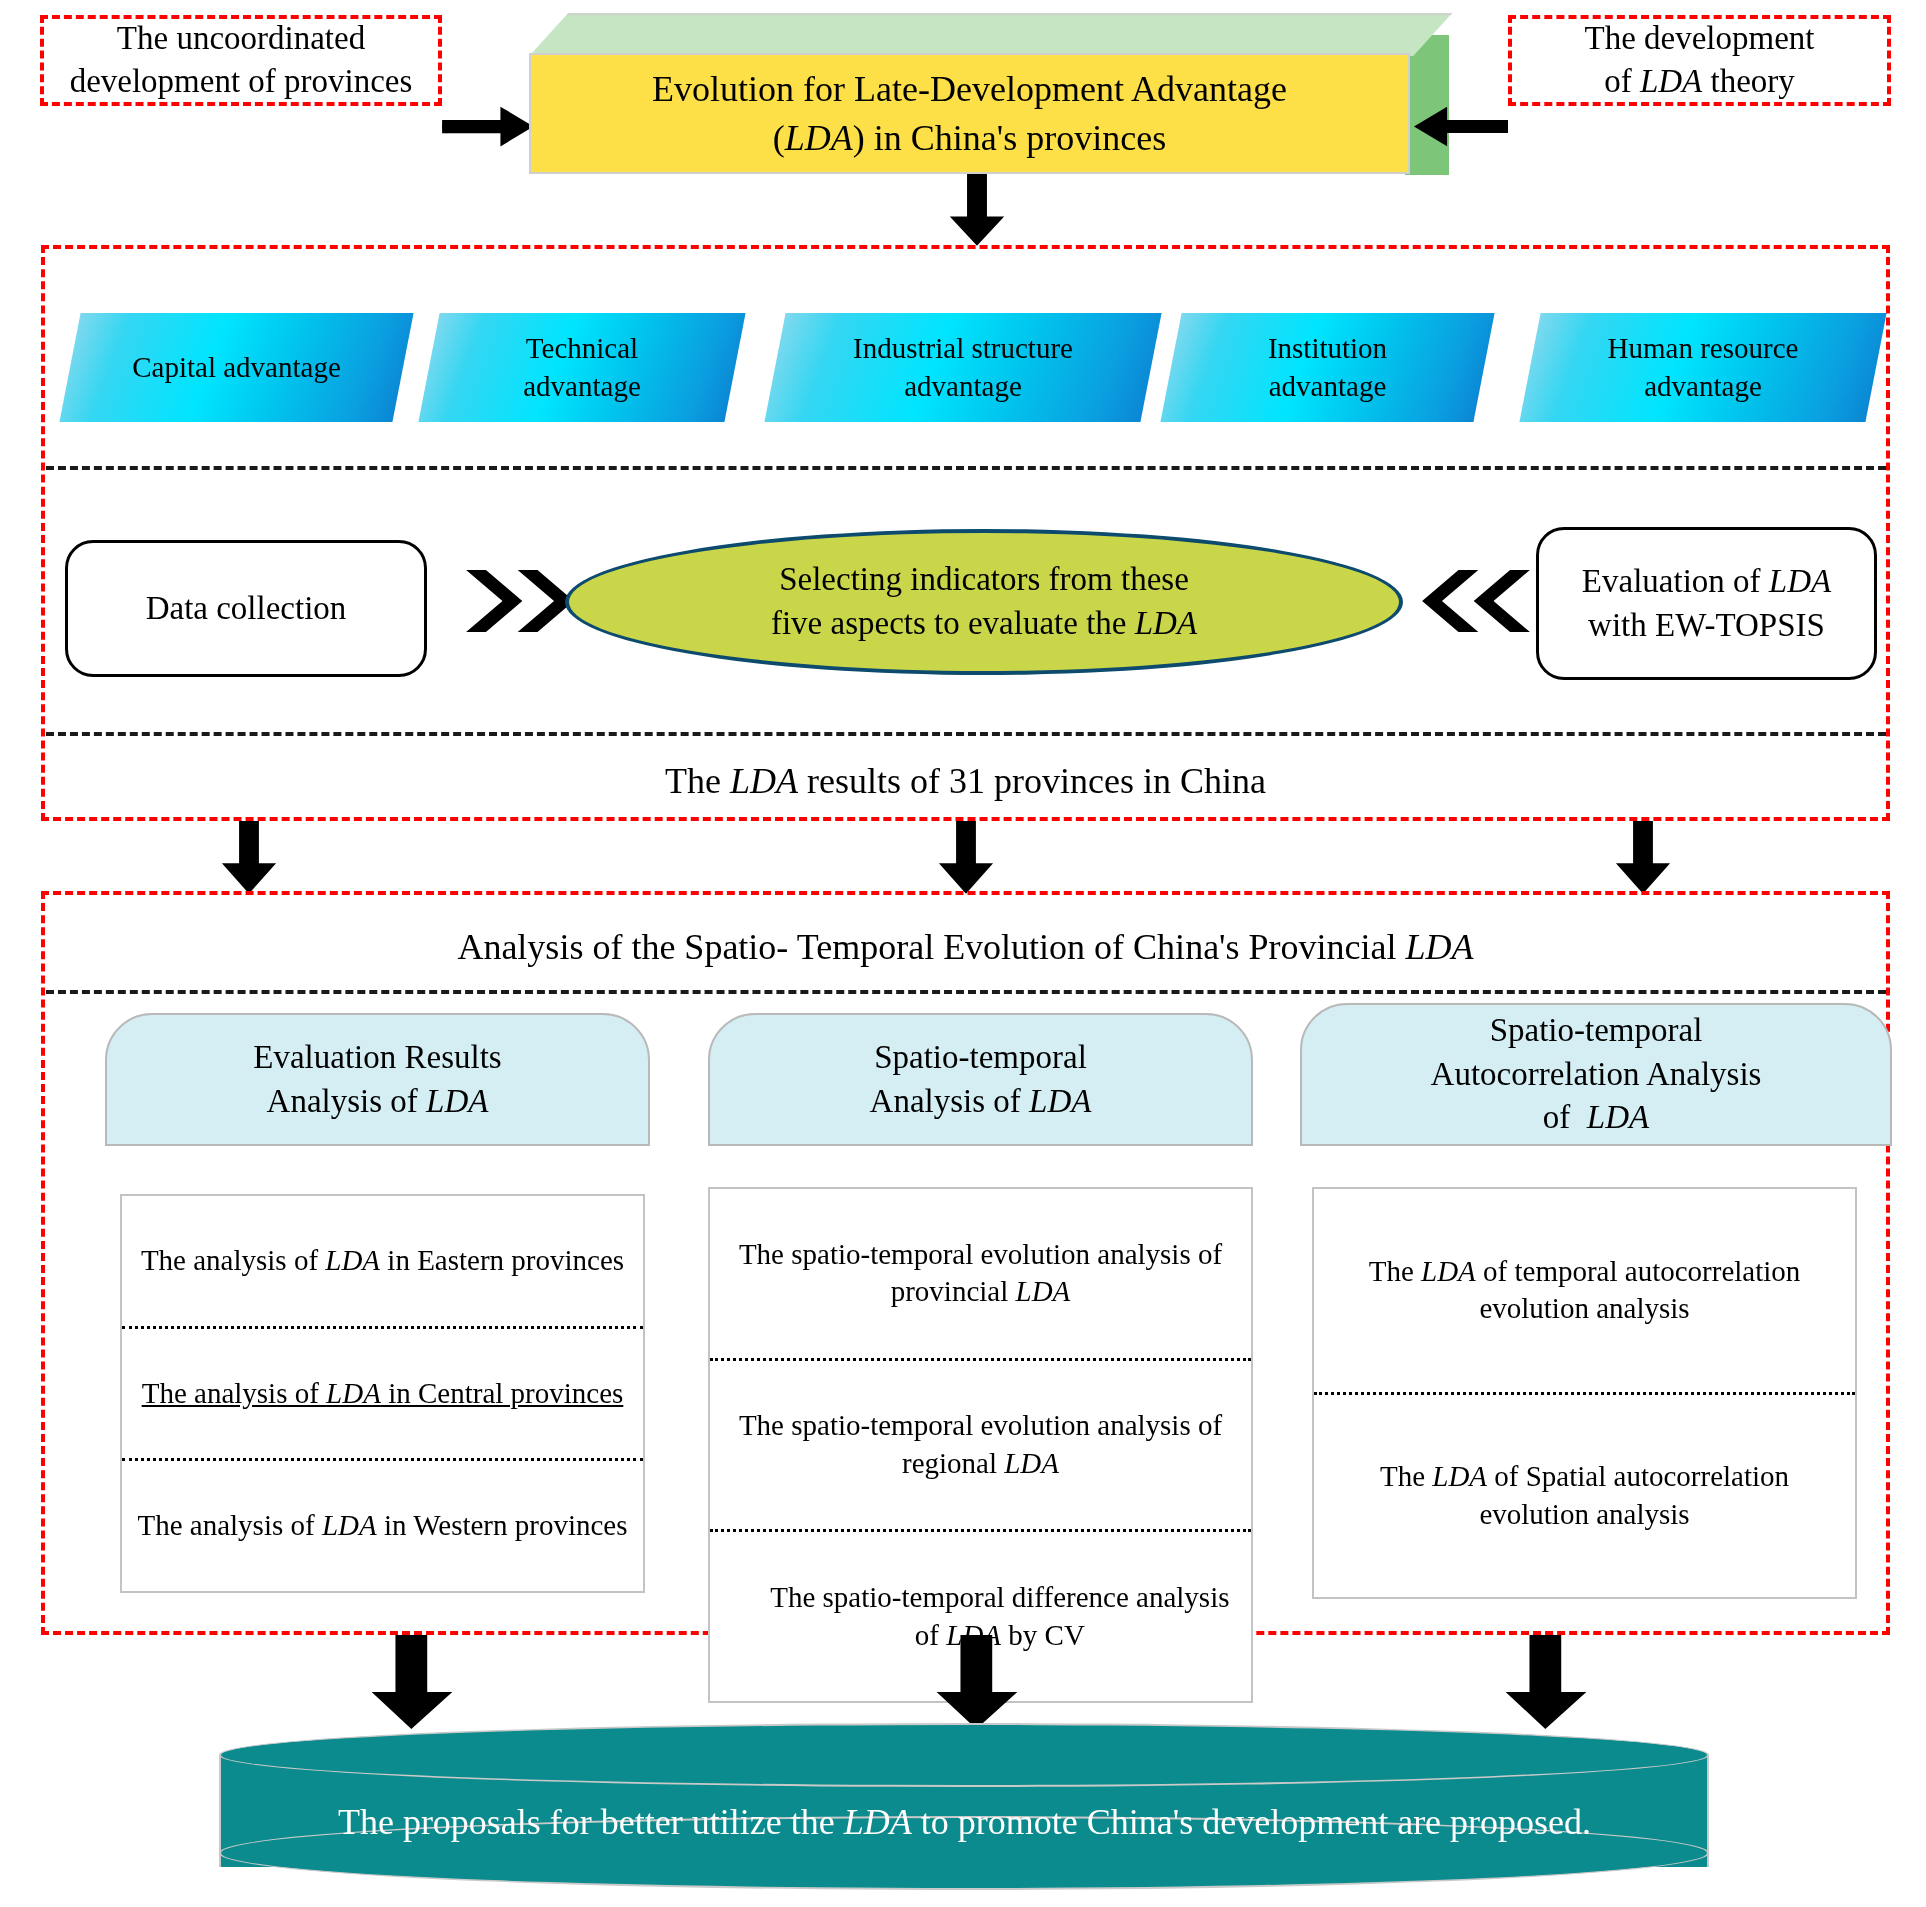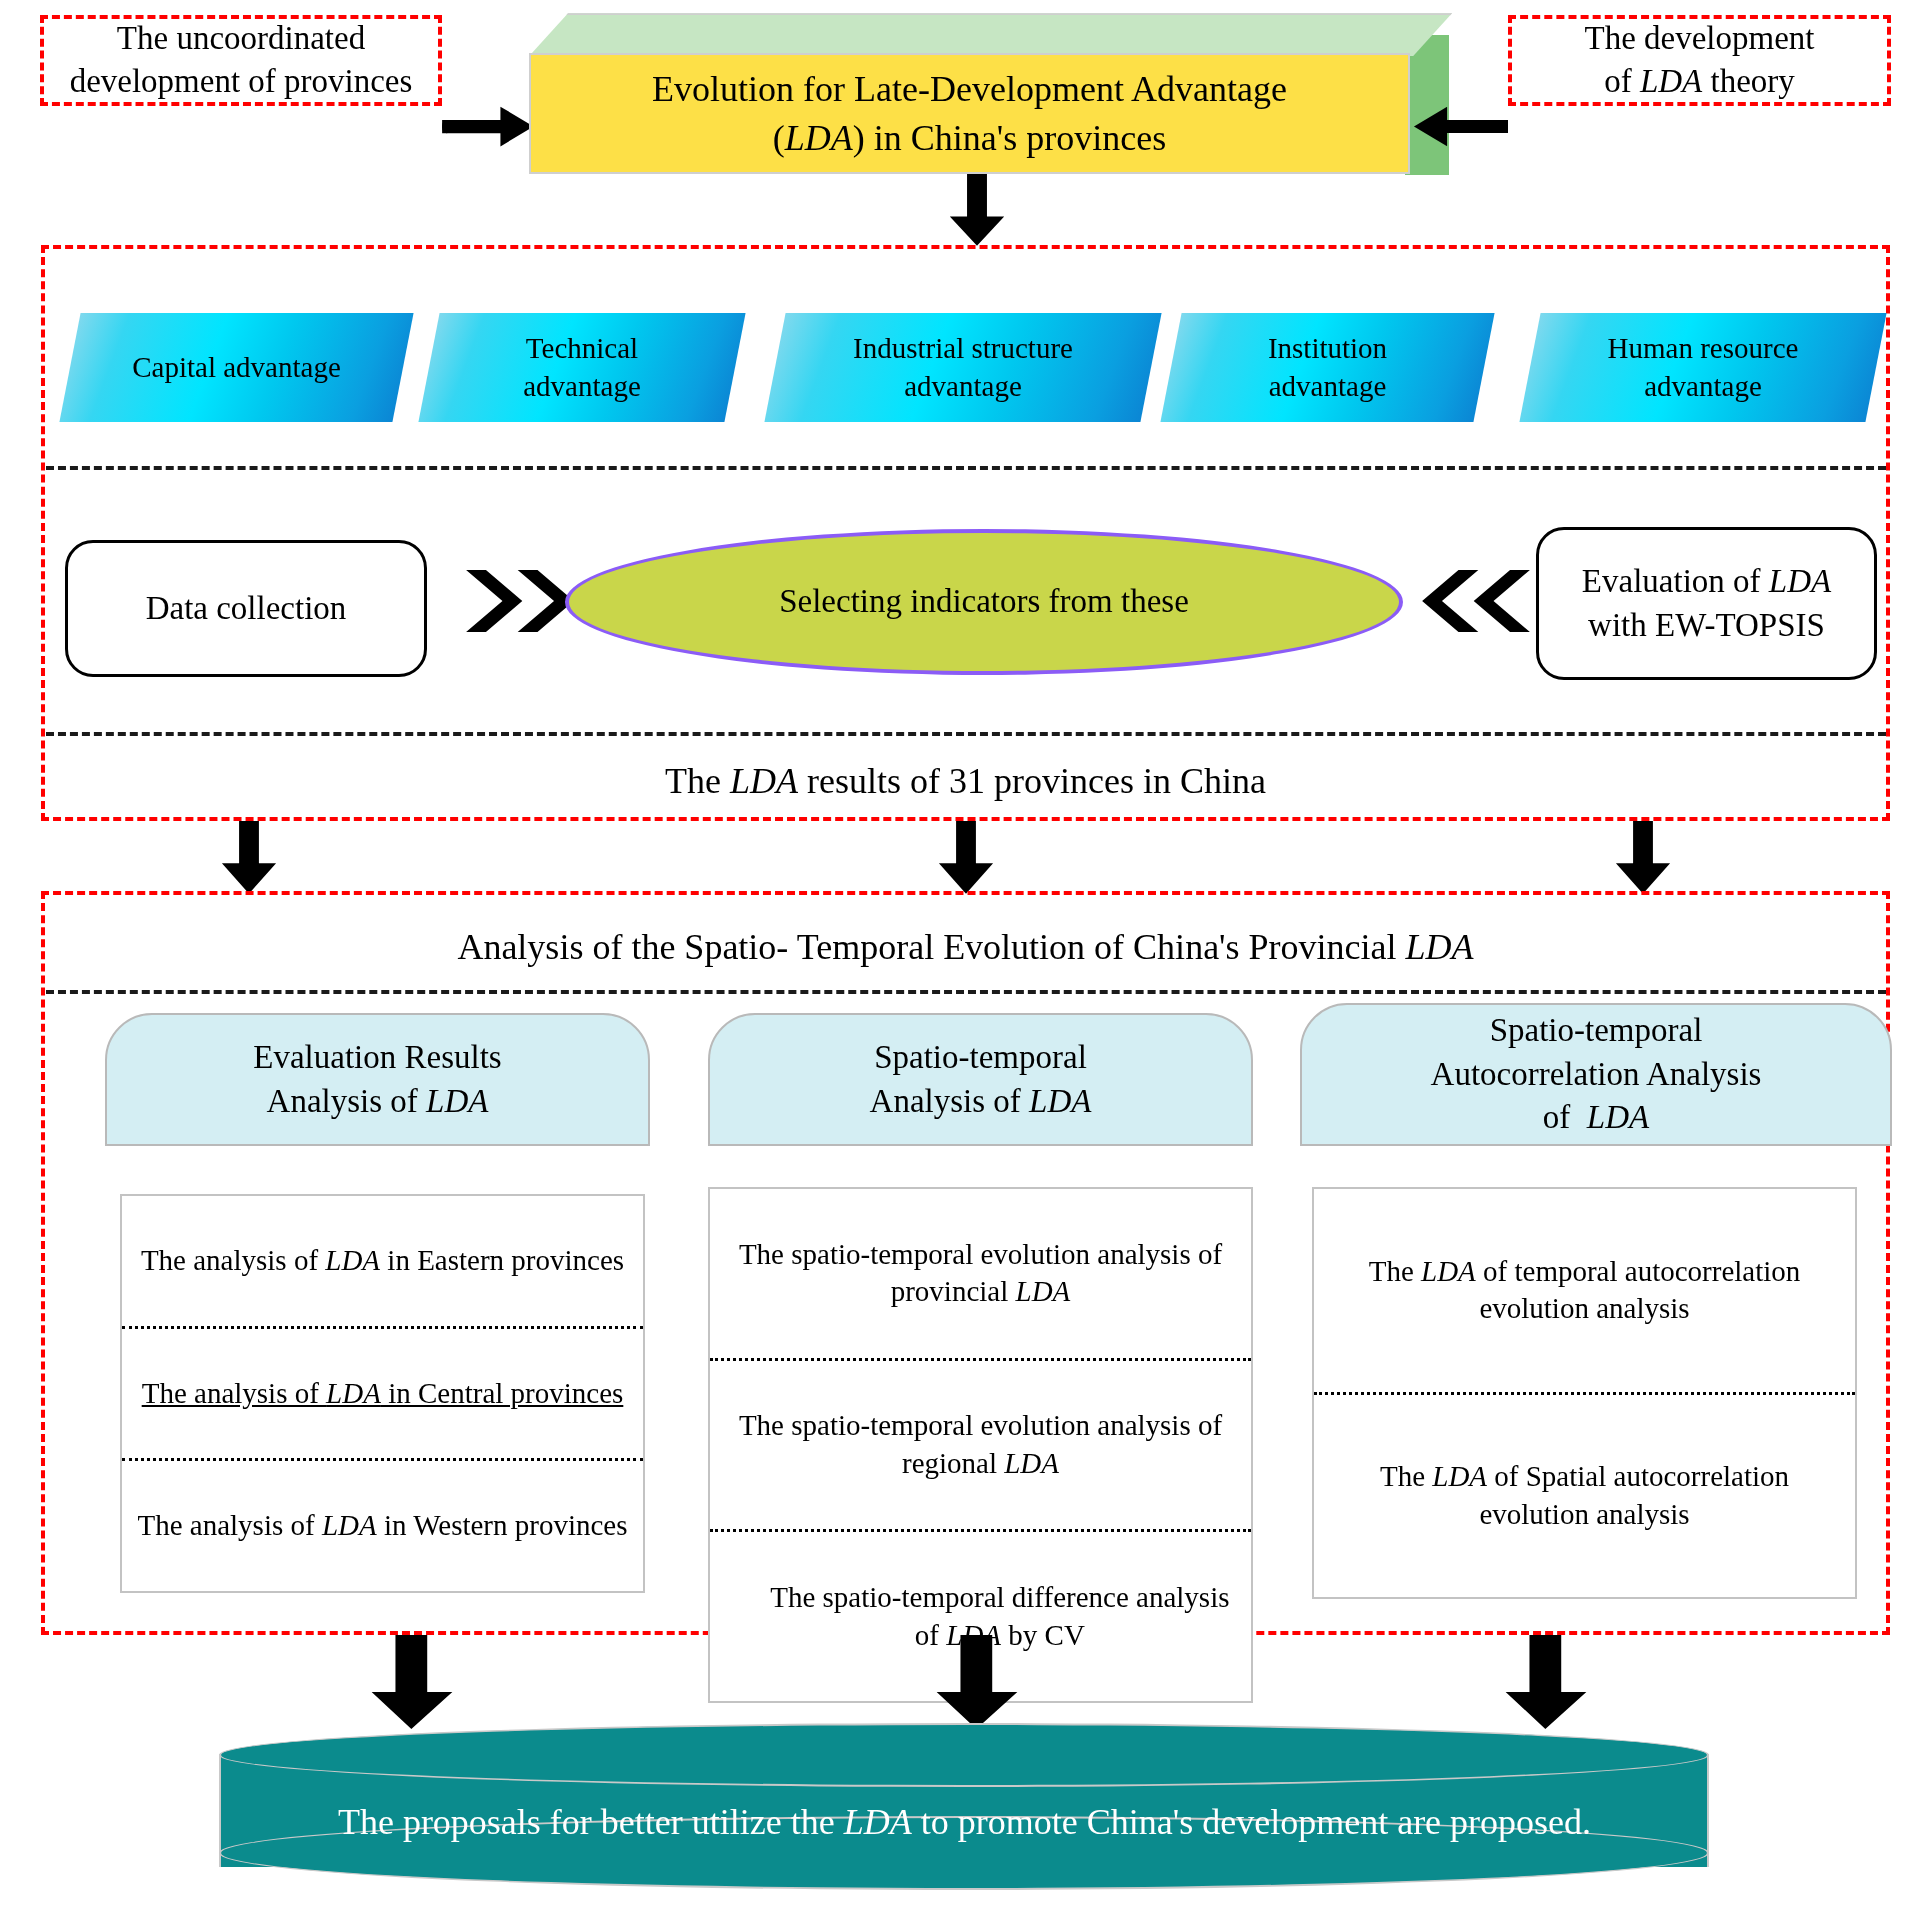--- a/index.html
+++ b/index.html
@@ -64,21 +64,21 @@
   .rrect{
     border:3.3px solid #000;
     border-radius:28px;
     background:#fff;
     box-sizing:border-box;
   }
 
   
   .ellipse{
     background:#c9d64a;
-    border:4px solid #8b5cf6;
+    border:4px solid #0c4a6e;
     border-radius:50%;
     box-sizing:border-box;
   }
 
   
   .capsule{
     background:#d4eef3;
     border:2.7px solid #b9b9b9;
     border-radius:47px 47px 0 0;
     box-sizing:border-box;
@@ -229,20 +229,23 @@
 
   <div class="abs chev" style="left:459px;top:562px;width:120px;height:78px;">
     <svg width="120" height="78" viewBox="0 0 180 118">
       <path d="M10,12 L40,12 L95,59 L40,106 L10,106 L65,59 Z" fill="#000"></path>
       <path d="M88,12 L118,12 L173,59 L118,106 L88,106 L143,59 Z" fill="#000"></path>
     </svg>
   </div>
 
   <div class="abs ellipse ctr" style="left:565px;top:529px;width:838px;height:146px;flex-direction:column;">
     <div class="t-lg">Selecting indicators from these</div>
+    <div class="t-lg">
+      <span>five aspects to evaluate the </span><span class="it">LDA</span>
+    </div>
   </div>
 
   <div class="abs chev" style="left:1417px;top:562px;width:120px;height:78px;">
     <svg width="120" height="78" viewBox="0 0 180 118">
       <path d="M92,12 L62,12 L7,59 L62,106 L92,106 L37,59 Z" fill="#000"></path>
       <path d="M170,12 L140,12 L85,59 L140,106 L170,106 L115,59 Z" fill="#000"></path>
     </svg>
   </div>
 
   <div class="abs rrect ctr" style="left:1536px;top:527px;width:341px;height:153px;flex-direction:column;">

